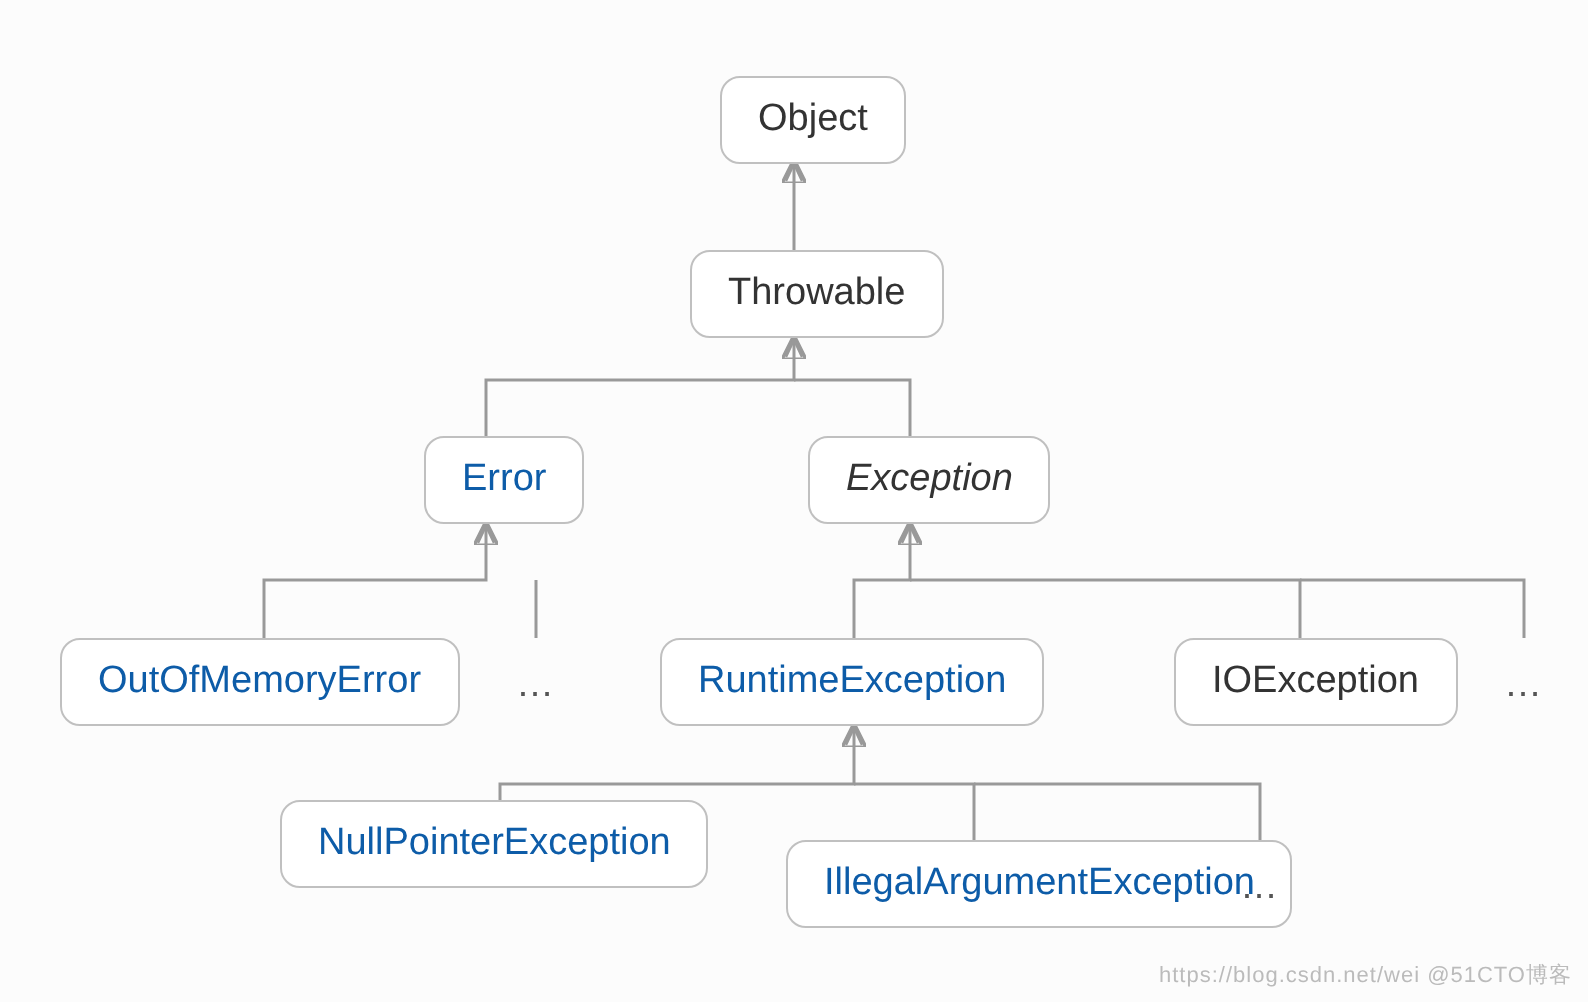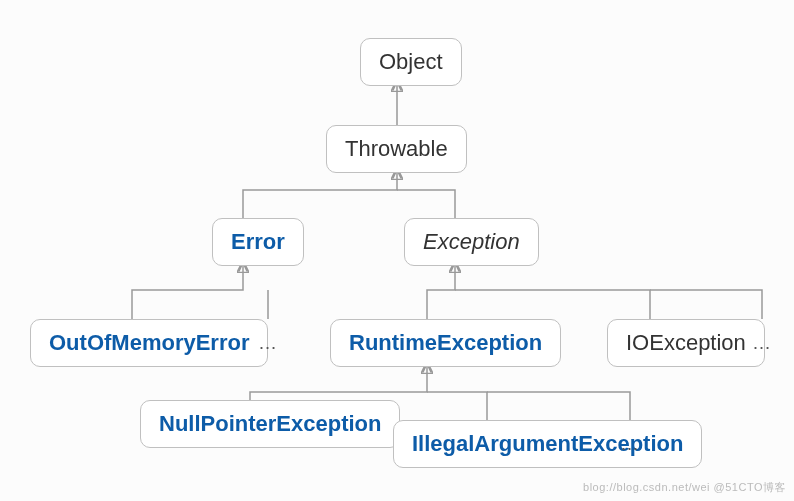--- a/index.html
+++ b/index.html
@@ -12,26 +12,26 @@
     font-family: "Helvetica Neue", Helvetica, Arial, sans-serif;
     position: relative;
     overflow: hidden;
   }
   .node {
     position: absolute;
     border: 1px solid #c0c0c0;
     border-radius: 10px;
     background: #ffffff;
     padding: 10px 18px;
-    font-size: 22px;
+    font-size: 19px;
     text-align: center;
     white-space: nowrap;
     color: #333;
   }
-  .blue { color: #0d5ca8; font-weight: 700; }
+  .blue { color: #0d5ca8; font-weight: 400; }
   .dots {
     position: absolute;
     font-size: 19px;
     color: #555;
     letter-spacing: 2px;
   }
   svg.connectors {
     position: absolute;
     top: 0; left: 0;
     width: 794px;
@@ -71,29 +71,29 @@
   <path d="M 650 319 L 650 290 L 455 290" fill="none" stroke="#999" stroke-width="1.5"></path>
   <path d="M 762 319 L 762 290 L 650 290" fill="none" stroke="#999" stroke-width="1.5"></path>
 
   <path d="M 250 420 L 250 392 L 427 392 L 427 364" fill="none" stroke="#999" stroke-width="1.5" marker-end="url(#arrow)"></path>
   <path d="M 487 420 L 487 392 L 427 392" fill="none" stroke="#999" stroke-width="1.5"></path>
   <path d="M 630 420 L 630 392 L 487 392" fill="none" stroke="#999" stroke-width="1.5"></path>
 </svg>
 
 <div class="node" style="left:360px; top:38px;">Object</div>
 
-<div class="node" style="left:326px; top:125px;">Throwable</div>
+<div class="node" style="left:345px; top:125px;">Throwable</div>
 
 <div class="node blue" style="left:212px; top:218px;">Error</div>
 <div class="node" style="left:404px; top:218px;font-style:italic;">Exception</div>
 
 <div class="node blue" style="left:30px; top:319px;">OutOfMemoryError</div>
 <div class="dots" style="left:258px; top:332px;">…</div>
 
 <div class="node blue" style="left:330px; top:319px;">RuntimeException</div>
-<div class="node" style="left:587px; top:319px;margin-left:20px;">IOException</div>
+<div class="node" style="left:587px; top:319px;">IOException</div>
 <div class="dots" style="left:752px; top:332px;">…</div>
 
 <div class="node blue" style="left:140px; top:400px;">NullPointerException</div>
 <div class="node blue" style="left:393px; top:420px;">IllegalArgumentException</div>
 <div class="dots" style="left:620px; top:433px;">…</div>
 
-<div class="watermark">blog://blog.csdn.net/wei @51CTO博客</div>
+<div class="watermark">https://blog.csdn.net/wei @51CTO博客</div>
 
 </body></html>

